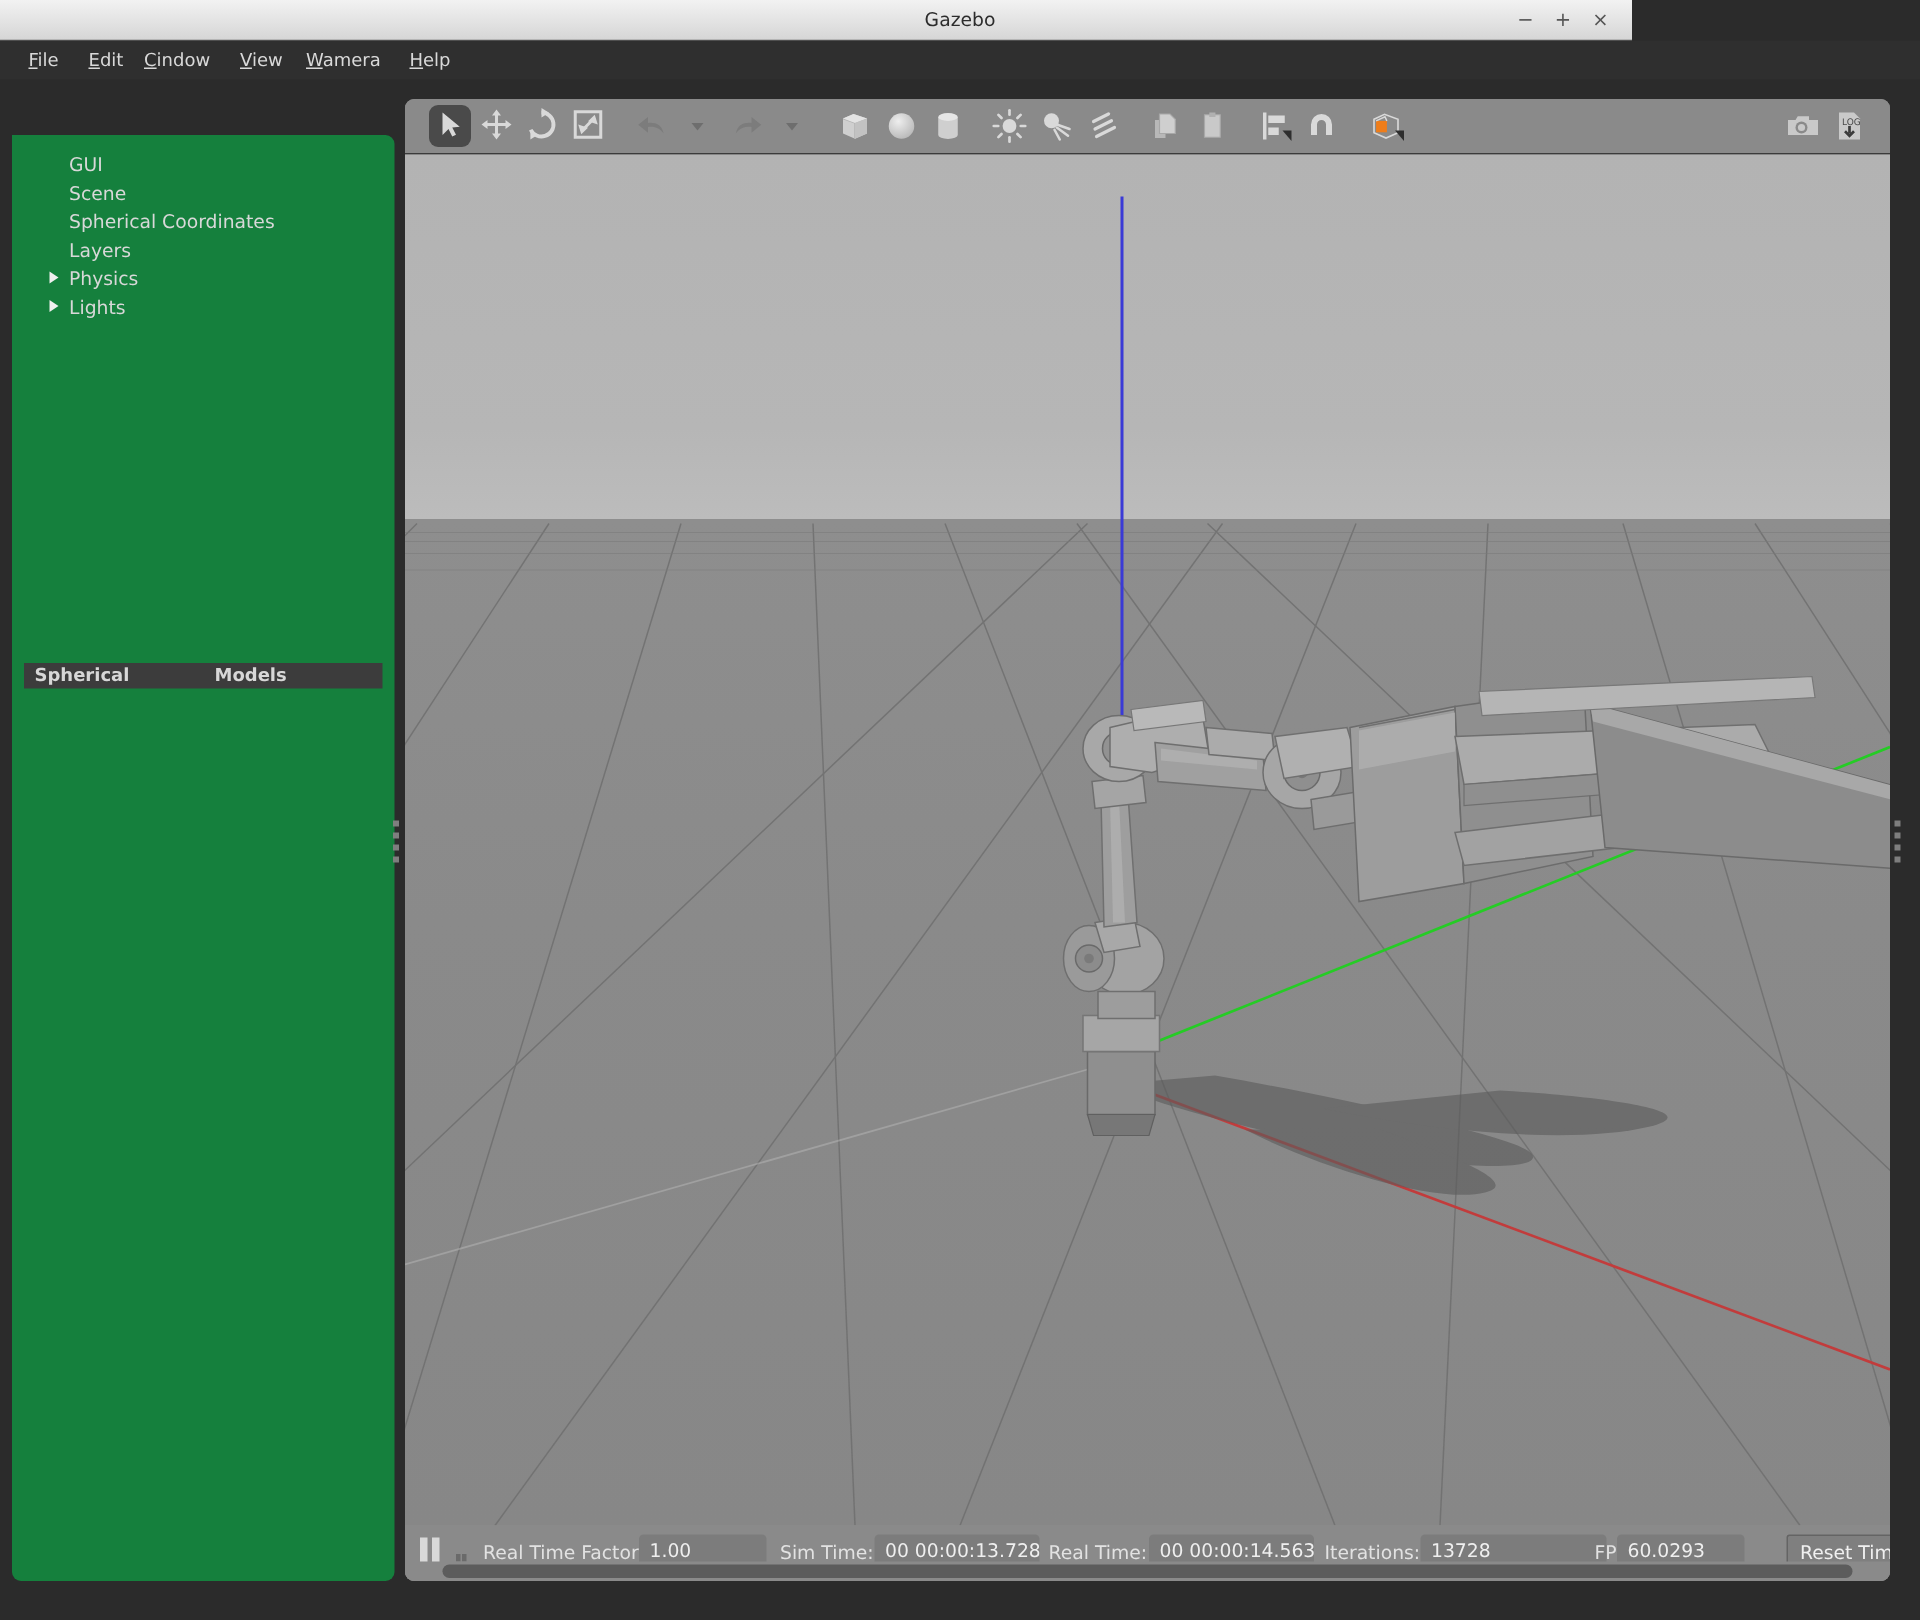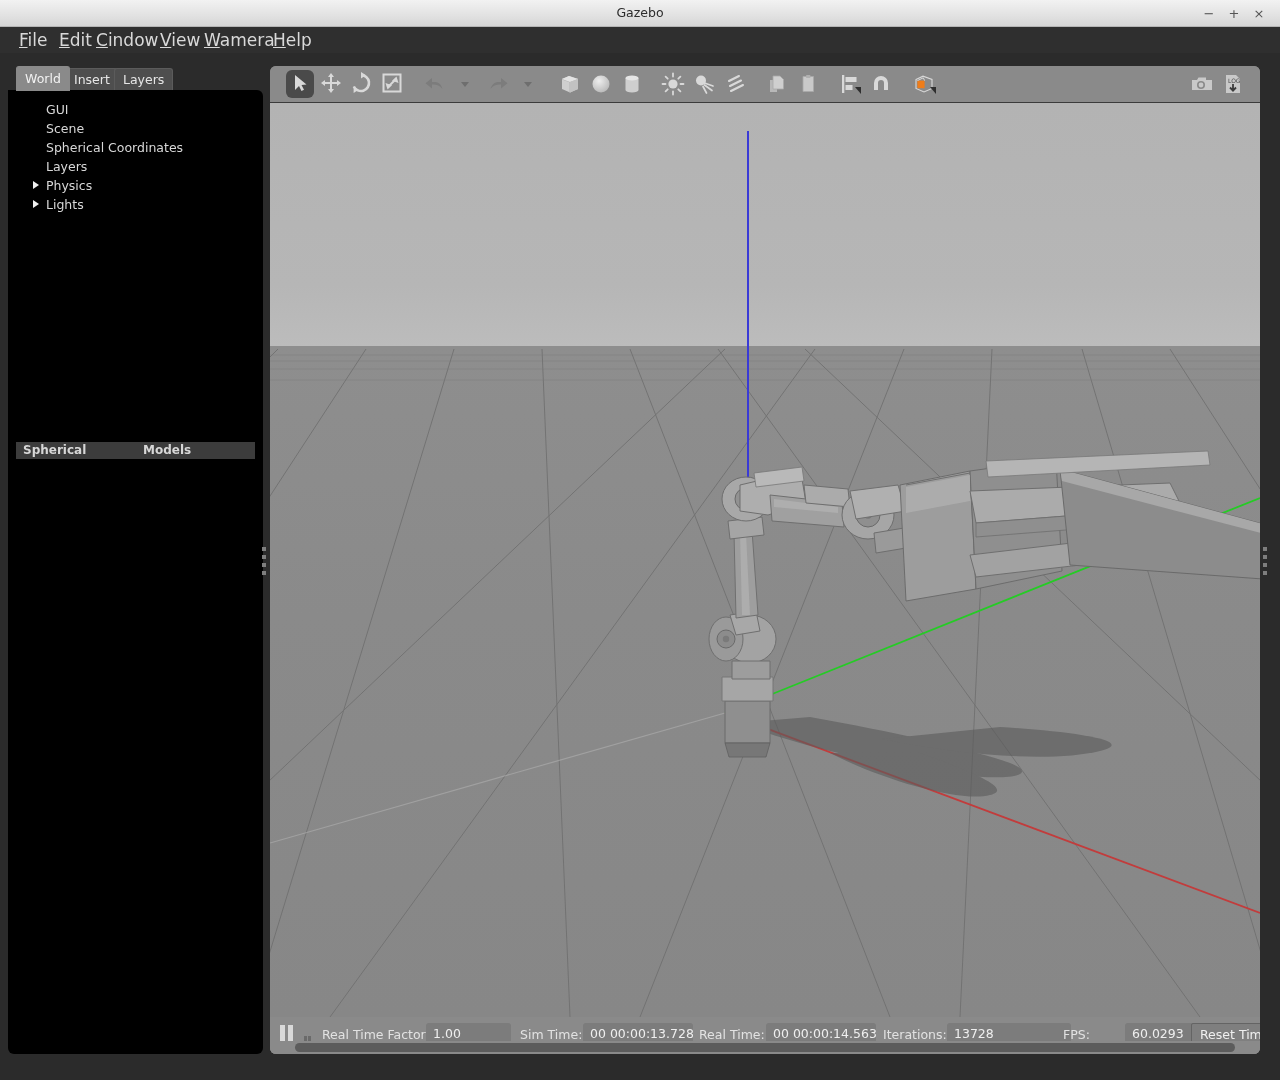--- a/index.html
+++ b/index.html
@@ -9,21 +9,21 @@
     height: 1080px;
     overflow: hidden;
     background: #2b2b2b;
     font-family: "DejaVu Sans", "Liberation Sans", sans-serif;
   }
 
   
   #titlebar {
     position: absolute;
     left: 0; top: 0;
-    width: 1280px; height: 27px;
+    width: 1088px; height: 27px;
     background: linear-gradient(to bottom, #f2f2f2 0%, #e3e3e3 55%, #d6d6d6 100%);
     border-bottom: 1px solid #b5b5b5;
     box-sizing: border-box;
   }
   #title-text {
     position: absolute;
     left: 0; top: 0;
     width: 1280px;
     line-height: 26px;
     text-align: center;
@@ -49,21 +49,21 @@
     position: absolute;
     left: 0; top: 27px;
     width: 1280px; height: 26px;
     background: #2f2f2f;
   }
   .menu-item {
     position: absolute;
     top: 0;
     height: 26px;
     line-height: 26px;
-    font-size: 17px;
+    font-size: 12px;
     color: #d9d9d9;
     padding: 0 7px;
     cursor: default;
   }
   .menu-item u { text-decoration: underline; }
 
   
   #left-panel {
     position: absolute;
     left: 8px; top: 66px;
@@ -97,21 +97,21 @@
     background: #8a8a8a;
     border-color: #8a8a8a;
     color: #f2f2f2;
     z-index: 2;
   }
   #panel-body {
     position: absolute;
     left: 0; top: 24px;
     width: 255px;
     height: 964px;
-    background: #000000;
+    background: #15803d;
     border-radius: 0 6px 6px 6px;
     box-sizing: border-box;
   }
   #world-tree {
     position: absolute;
     left: 0; top: 10px;
     width: 255px;
   }
   .tree-row {
     position: relative;
@@ -330,25 +330,20 @@
   <div class="menu-item" style="left:12px"><u>F</u><span>ile</span></div>
   <div class="menu-item" style="left:52px"><u>E</u><span>dit</span></div>
   <div class="menu-item" style="left:89px"><u>C</u><span>indow</span></div>
   <div class="menu-item" style="left:153px"><u>V</u><span>iew</span></div>
   <div class="menu-item" style="left:197px"><u>W</u><span>amera</span></div>
   <div class="menu-item" style="left:266px"><u>H</u><span>elp</span></div>
 </div>
 
 <div id="left-panel">
 
-  <div id="tabs">
-    <div class="tab active" style="left:8px">World</div>
-    <div class="tab" style="left:57px">Insert</div>
-    <div class="tab" style="left:106px">Layers</div>
-  </div>
 
   <div id="panel-body">
 
     <div id="world-tree">
       <div class="tree-row">
         <span>GUI</span>
       </div>
       <div class="tree-row">
         <span>Scene</span>
       </div>
@@ -680,21 +675,21 @@
     <div class="sb-label" style="left:250px">Sim Time:</div>
     <div class="sb-field" style="left:313px; width:110px">00 00:00:13.728</div>
 
     <div class="sb-label" style="left:429px">Real Time:</div>
     <div class="sb-field" style="left:496px; width:110px">00 00:00:14.563</div>
 
     <div class="sb-label" style="left:613px">Iterations:</div>
     <div class="sb-field" style="left:677px; width:124px">13728</div>
 
     <div class="sb-label" style="left:793px">FPS:</div>
-    <div class="sb-field" style="left:855px; width:85px">60.0293</div>
+    <div class="sb-field" style="left:808px; width:85px">60.0293</div>
 
     <div id="reset-time-btn" style="left:921px">Reset Time</div>
   </div>
 
   <div id="hscroll-track" style="top:975px">
     <div id="hscroll-thumb"></div>
   </div>
 
 </div>
 

